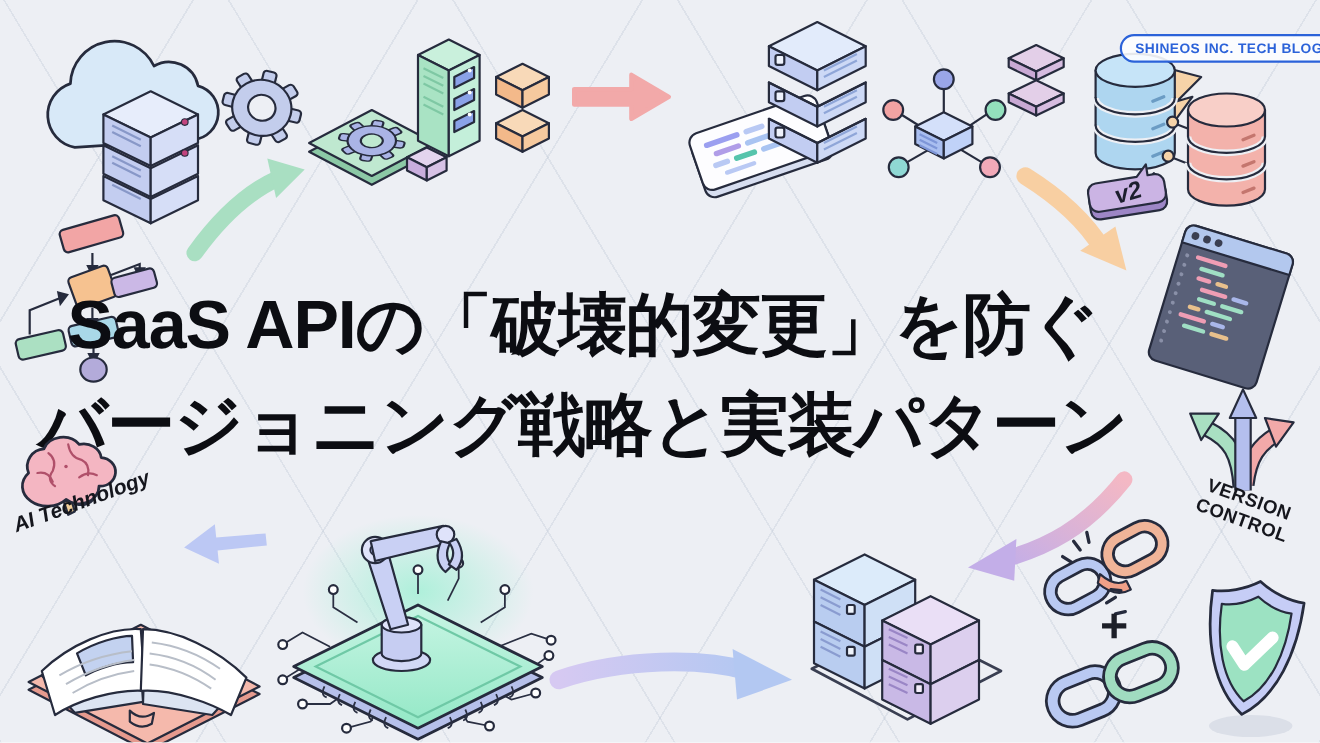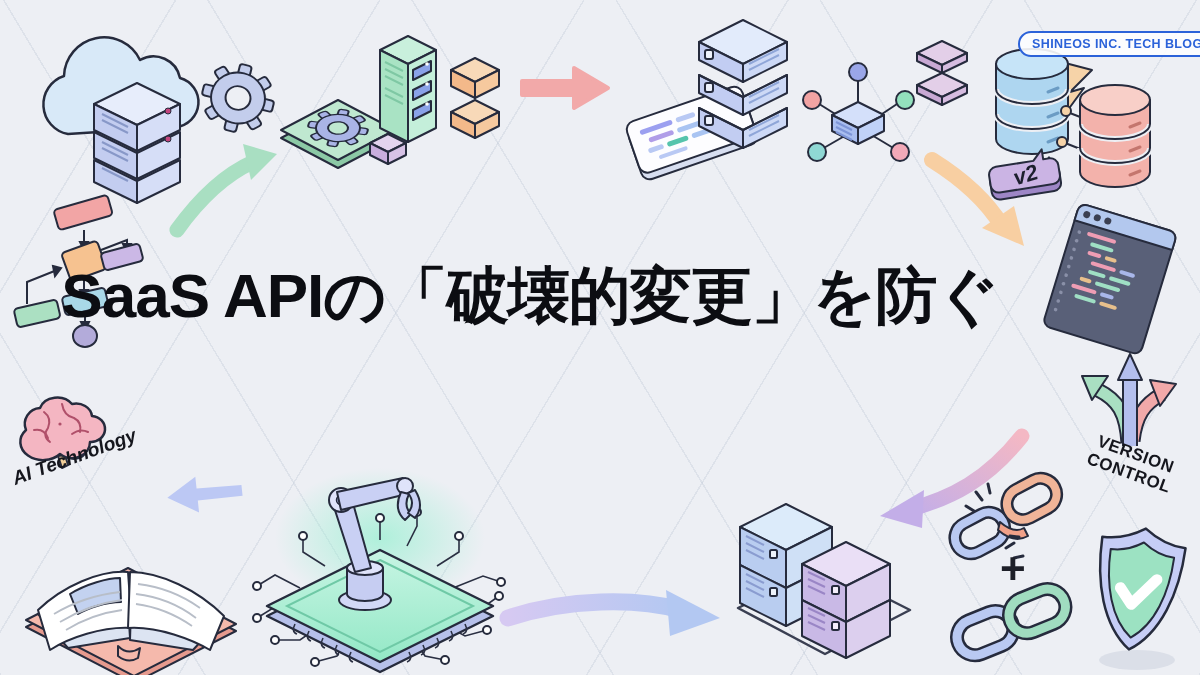--- a/index.html
+++ b/index.html
@@ -360,20 +360,21 @@
     <rect class="o" x="50" y="10" width="56" height="21" rx="4" fill="#f2a5a5" transform="rotate(-16 78 20)"></rect>
     <rect class="o" x="60" y="54" width="38" height="30" rx="4" fill="#f6c290" transform="rotate(-20 79 69)"></rect>
     <rect class="o" x="97" y="56" width="40" height="18" rx="4" fill="#cbb8e6" transform="rotate(-15 117 65)"></rect>
     <rect class="o" x="58" y="100" width="44" height="19" rx="4" fill="#a9d8e8" transform="rotate(-13 80 109)"></rect>
     <rect class="o" x="10" y="112" width="44" height="19" rx="4" fill="#abe0c2" transform="rotate(-13 32 121)"></rect>
     <ellipse class="o" cx="80" cy="144" rx="12" ry="11" fill="#b3abda"></ellipse>
   </svg>
 
   <div id="title" class="abs">
     <div>SaaS APIの「破壊的変更」を防ぐ</div>
+    <div>バージョニング戦略と実装パターン</div>
   </div>
 
   <svg class="abs" style="left:1078px;top:338px" width="100" height="115" viewBox="0 0 100 115">
     <path d="M50,105 C48,75 40,62 20,52" fill="none" stroke="#262b3d" stroke-width="15"></path>
     <path d="M50,105 C48,75 40,62 20,52" fill="none" stroke="#a9dfc2" stroke-width="11"></path>
     <polygon class="o" points="4,38 30,38 14,62" fill="#a9dfc2" stroke-width="2"></polygon>
     <path d="M55,103 C58,78 66,66 84,56" fill="none" stroke="#262b3d" stroke-width="15"></path>
     <path d="M55,103 C58,78 66,66 84,56" fill="none" stroke="#f2a9a9" stroke-width="11"></path>
     <polygon class="o" points="72,42 98,46 82,68" fill="#f2a9a9" stroke-width="2"></polygon>
     <path d="M52,108 L52,40" fill="none" stroke="#262b3d" stroke-width="16"></path>

